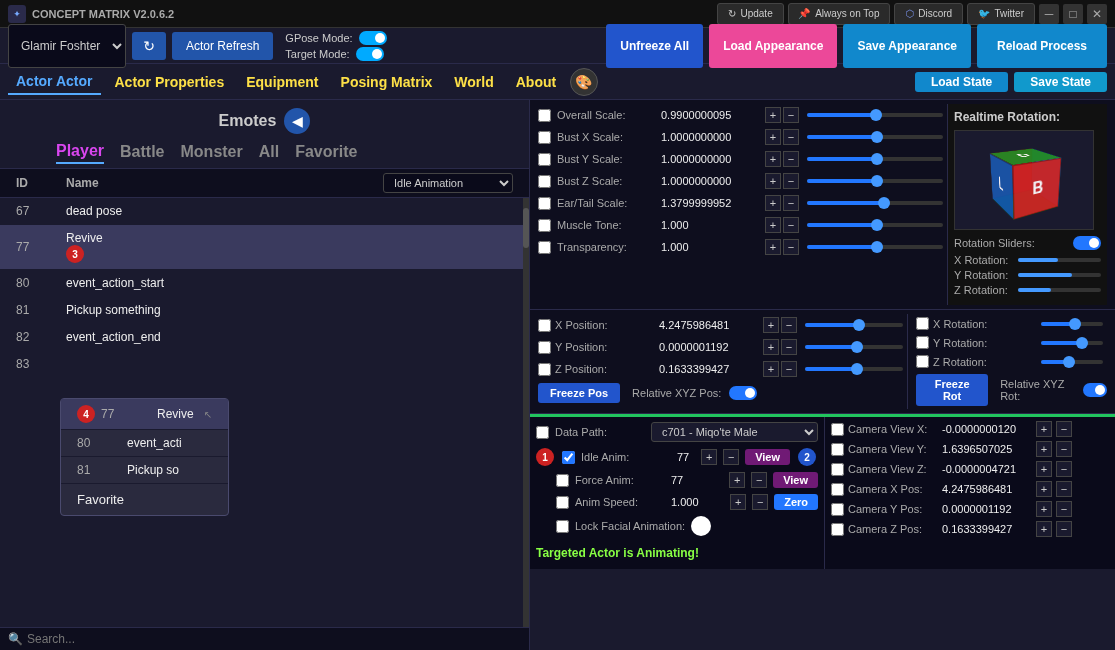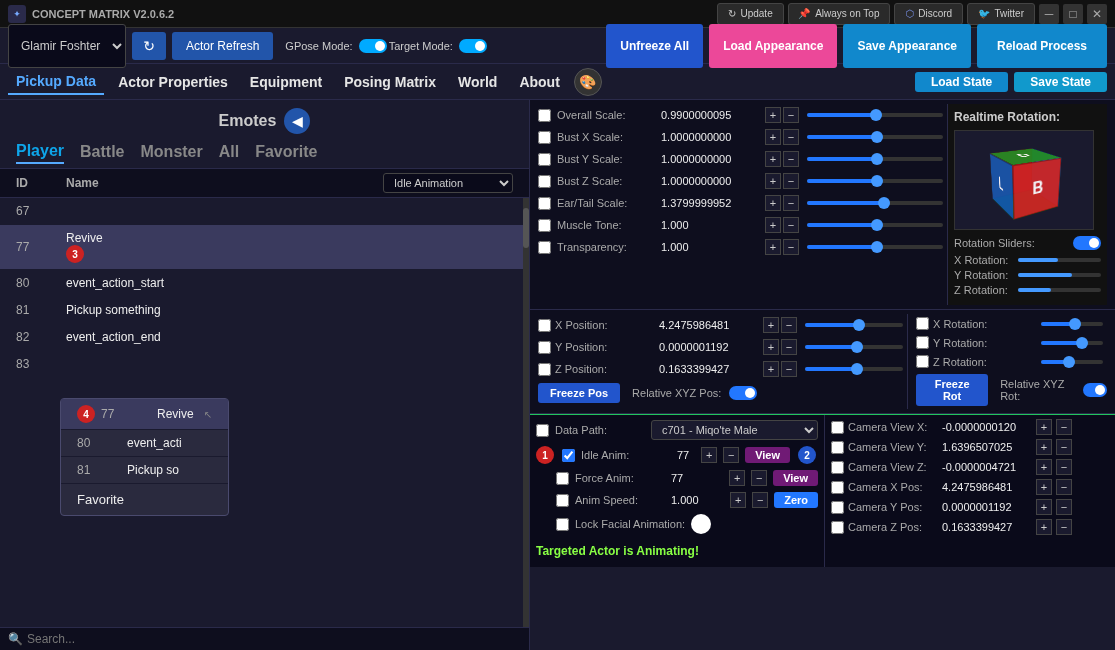--- a/index.html
+++ b/index.html
@@ -96,21 +96,21 @@
       background: #2255aa;
       border: none;
       color: white;
       padding: 0 14px;
       height: 28px;
       border-radius: 3px;
       cursor: pointer;
       font-size: 12px;
     }
     .gpose-row {
-      display: flex; flex-direction: row; gap: 2px;
+      display: flex; flex-direction: column; gap: 2px;
       margin-left: 6px;
       text-align: center;
     }
     .toggle-row {
       display: flex; align-items: center; gap: 6px; font-size: 11px;
     }
     .toggle {
       width: 28px; height: 14px;
       background: #00aaff;
       border-radius: 7px;
@@ -146,21 +146,21 @@
     #toolbar2 {
       display: flex;
       align-items: center;
       background: #1a1a2e;
       height: 36px;
       padding: 0 8px;
       gap: 6px;
       border-bottom: 1px solid #2a2a4a;
     }
     .nav-tab {
-      color: #e5e5e5;
+      color: #fde047;
       padding: 4px 8px;
       cursor: pointer;
       font-size: 14px;
       font-weight: bold;
     }
     .nav-tab.active { color: #5af; border-bottom: 2px solid #5af; }
     .state-btn {
       background: #1188cc;
       border: none;
       color: white;
@@ -227,22 +227,23 @@
       gap: 16px;
     }
     .ptab {
       font-size: 16px;
       font-weight: bold;
       color: #888;
       cursor: pointer;
       padding-bottom: 2px;
     }
     .ptab.active {
-      color: #0ea5e9;
+      color: #d946ef;
       border-bottom: 2px solid #5af;
+      margin-left: 40px;
     }
 
     .list-header {
       display: flex;
       align-items: center;
       padding: 4px 16px;
       background: #0e0e1e;
       border-bottom: 1px solid #2a2a4a;
       border-top: 1px solid #2a2a4a;
     }
@@ -546,21 +547,21 @@
       font-weight: bold;
       margin-right: 2px;
     }
     .num-badge.blue {
       background: #2255cc;
     }
 
     
     #combined-bottom {
       display: flex;
-      border-top: 1px solid #22c55e;
+      border-top: 3px solid #22c55e;
     }
     #data-left {
       flex: 1;
       padding: 2px 6px;
       background: #0a0a1a;
       border-right: 1px solid #2a2a4a;
     }
     #data-right {
       width: 290px;
       padding: 2px 6px;
@@ -647,21 +648,21 @@
     </div>
   </div>
   <div class="toolbar-spacer"></div>
   <button class="tb-btn unfreeze">Unfreeze All</button>
   <button class="tb-btn load-app">Load Appearance</button>
   <button class="tb-btn save-app">Save Appearance</button>
   <button class="tb-btn reload">Reload Process</button>
 </div>
 
 <div id="toolbar2">
-  <span class="nav-tab active">Pickup Data</span>
+  <span class="nav-tab active">Actor Actor</span>
   <span class="nav-tab">Actor Properties</span>
   <span class="nav-tab">Equipment</span>
   <span class="nav-tab">Posing Matrix</span>
   <span class="nav-tab">World</span>
   <span class="nav-tab">About</span>
   <button class="palette-btn">🎨</button>
   <div class="toolbar-spacer"></div>
   <button class="state-btn">Load State</button>
   <button class="state-btn save">Save State</button>
 </div>
@@ -686,20 +687,21 @@
       <span class="col-id">ID</span>
       <span class="col-name">Name</span>
       <select class="col-anim">
         <option>Idle Animation</option>
       </select>
     </div>
 
     <div class="list-container" style="position:relative;">
       <div class="list-item">
         <span class="col-id">67</span>
+        <span class="col-name">dead pose</span>
       </div>
       <div class="list-item selected">
         <span class="col-id">77</span>
         <span class="col-name">Revive <span class="badge">3</span></span>
       </div>
       <div class="list-item">
         <span class="col-id">80</span>
         <span class="col-name">event_action_start</span>
       </div>
       <div class="list-item">

